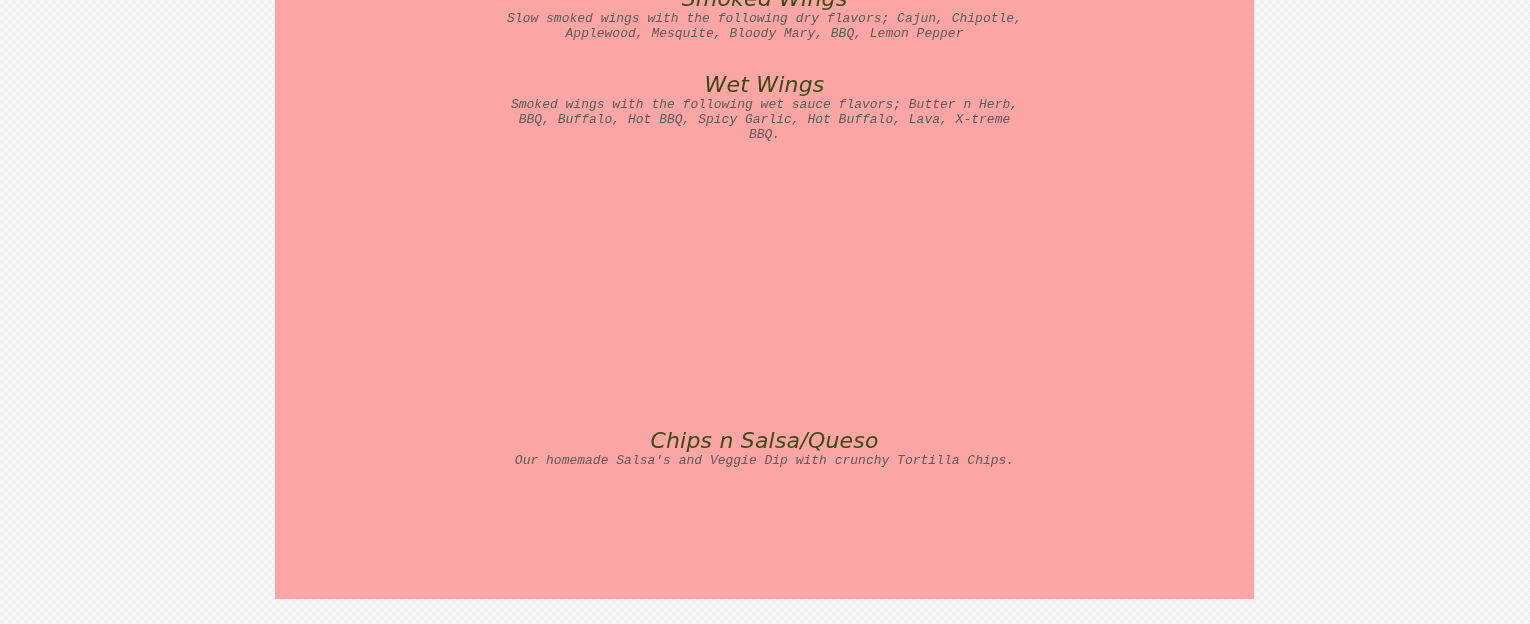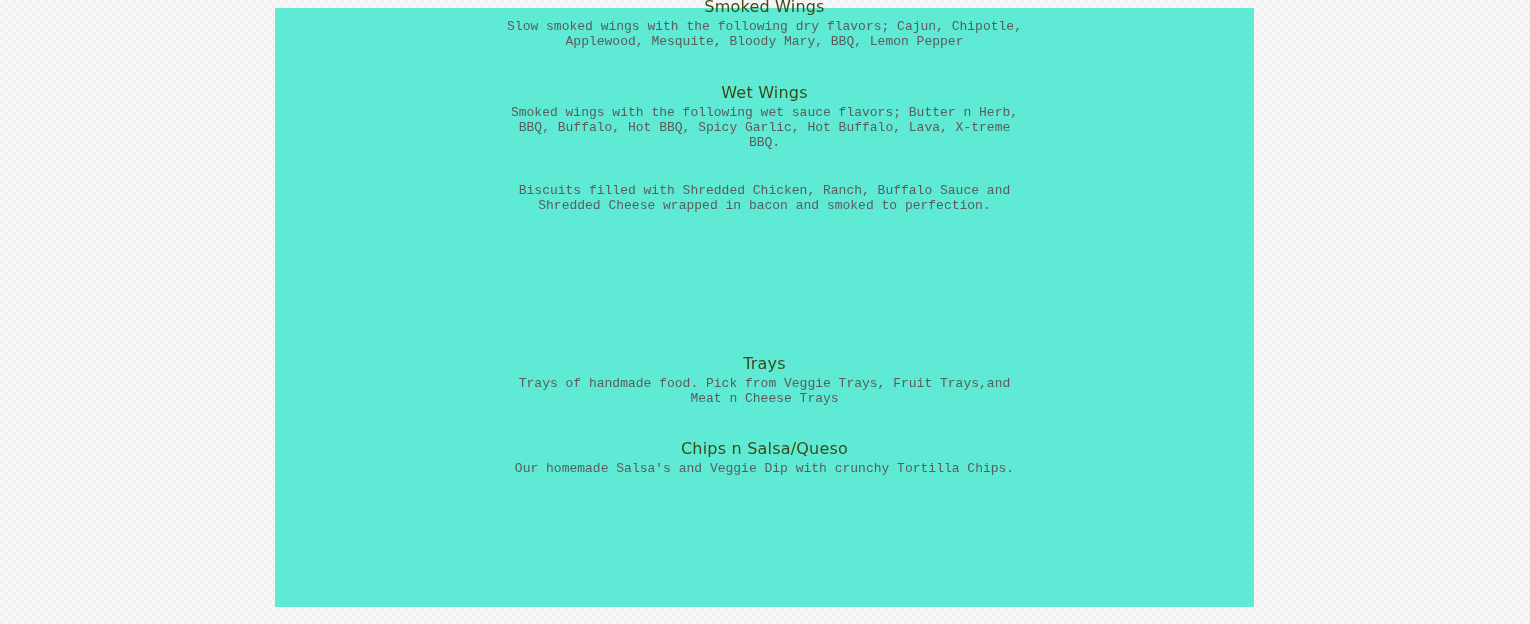--- a/index.html
+++ b/index.html
@@ -14,34 +14,35 @@
       background-image:
         linear-gradient(45deg, #f1f1f1 25%, transparent 25%, transparent 75%, #f1f1f1 75%),
         linear-gradient(45deg, #f1f1f1 25%, transparent 25%, transparent 75%, #f1f1f1 75%);
       background-size: 8px 8px;
       background-position: 0 0, 4px 4px;
       position: relative;
     }
     .panel {
       position: absolute;
       left: 275px;
-      top: 8px;
+      top: 0;
       width: 979px;
       height: 599px;
-      background: #5eead4;
+      background: #fca5a5;
+      font-style: italic;
     }
     .menu-item {
       position: absolute;
       left: 0;
       width: 979px;
       text-align: center;
     }
     .item-title {
       font-family: "DejaVu Sans", sans-serif;
-      font-size: 16px;
+      font-size: 22px;
       color: #3b4a16;
       line-height: 22px;
       margin: 0;
       font-weight: normal;
       letter-spacing: 0.2px;
     }
     .item-desc {
       font-family: "Liberation Mono", monospace;
       font-size: 13px;
       color: #5c5c5c;
@@ -59,28 +60,23 @@
     <h3 class="item-title">Smoked Wings</h3>
     <p class="item-desc">Slow smoked wings with the following dry flavors; Cajun, Chipotle, Applewood, Mesquite, Bloody Mary, BBQ, Lemon Pepper</p>
   </div>
 
   <div class="menu-item" style="top:74px;">
     <h3 class="item-title">Wet Wings</h3>
     <p class="item-desc">Smoked wings with the following wet sauce flavors; Butter n Herb, BBQ, Buffalo, Hot BBQ, Spicy Garlic, Hot Buffalo, Lava, X-treme BBQ.</p>
   </div>
 
   <div class="menu-item" style="top:174px;">
-    <p class="item-desc">Biscuits filled with Shredded Chicken, Ranch, Buffalo Sauce and Shredded Cheese wrapped in bacon and smoked to perfection.</p>
   </div>
 
 
-  <div class="menu-item" style="top:345px;">
-    <h3 class="item-title">Trays</h3>
-    <p class="item-desc">Trays of handmade food. Pick from Veggie Trays, Fruit Trays,and Meat n Cheese Trays</p>
-  </div>
 
   <div class="menu-item" style="top:430px;text-align:center;">
     <h3 class="item-title">Chips n Salsa/Queso</h3>
     <p class="item-desc">Our homemade Salsa's and Veggie Dip with crunchy Tortilla Chips.</p>
   </div>
 
 
 </div>
 
 </body></html>

